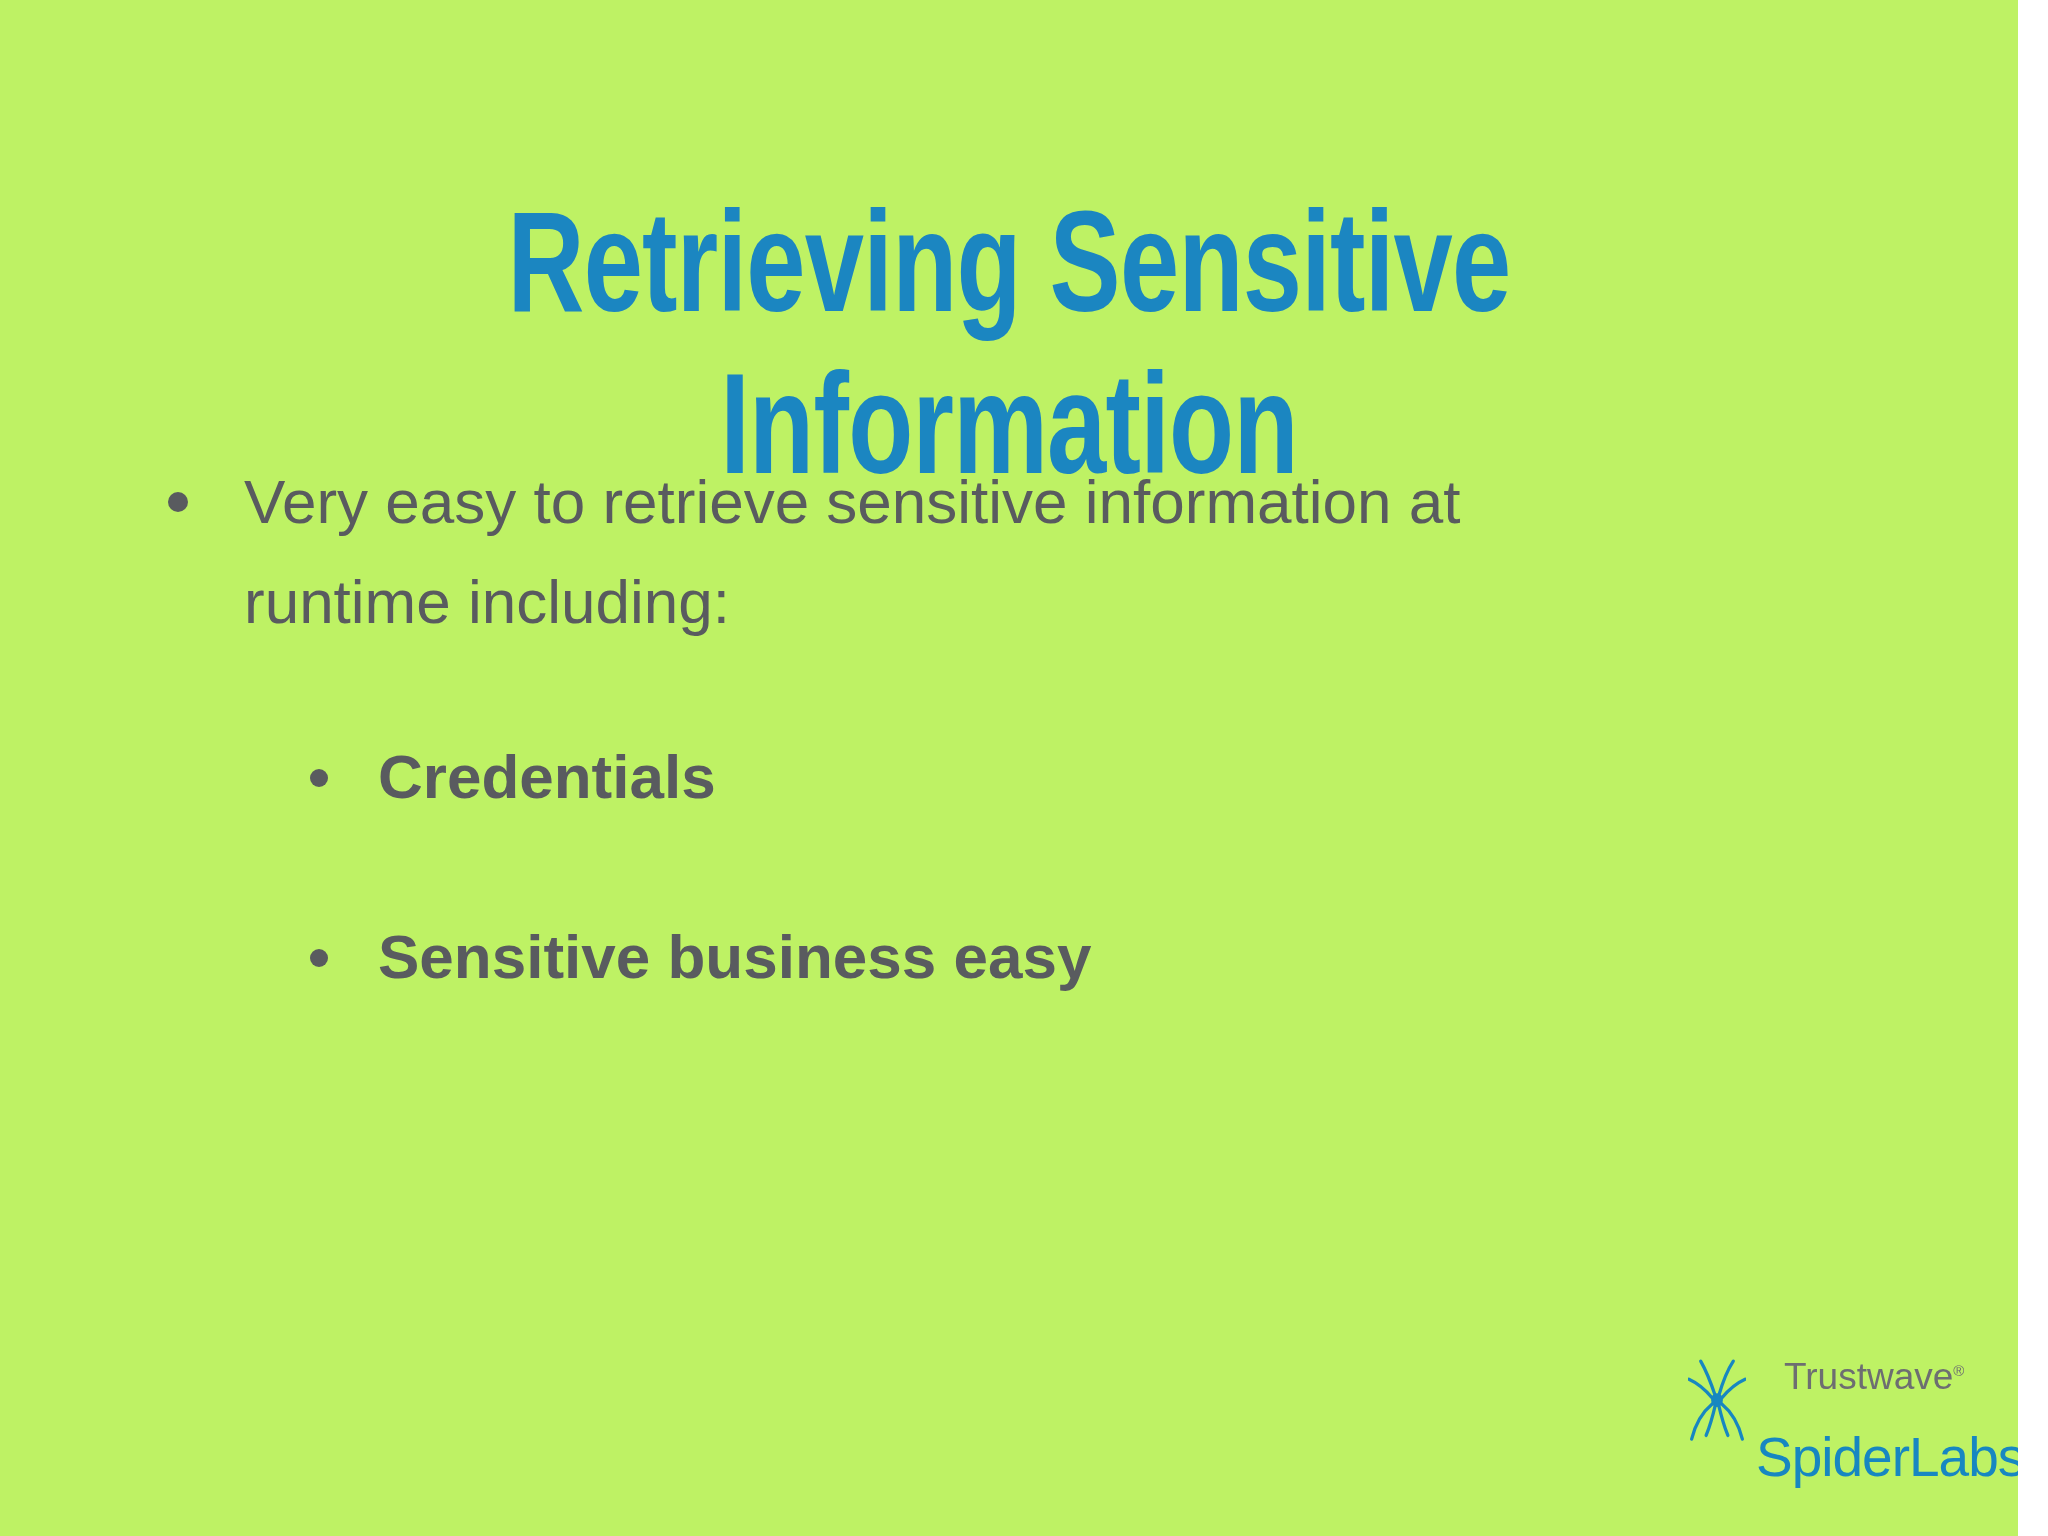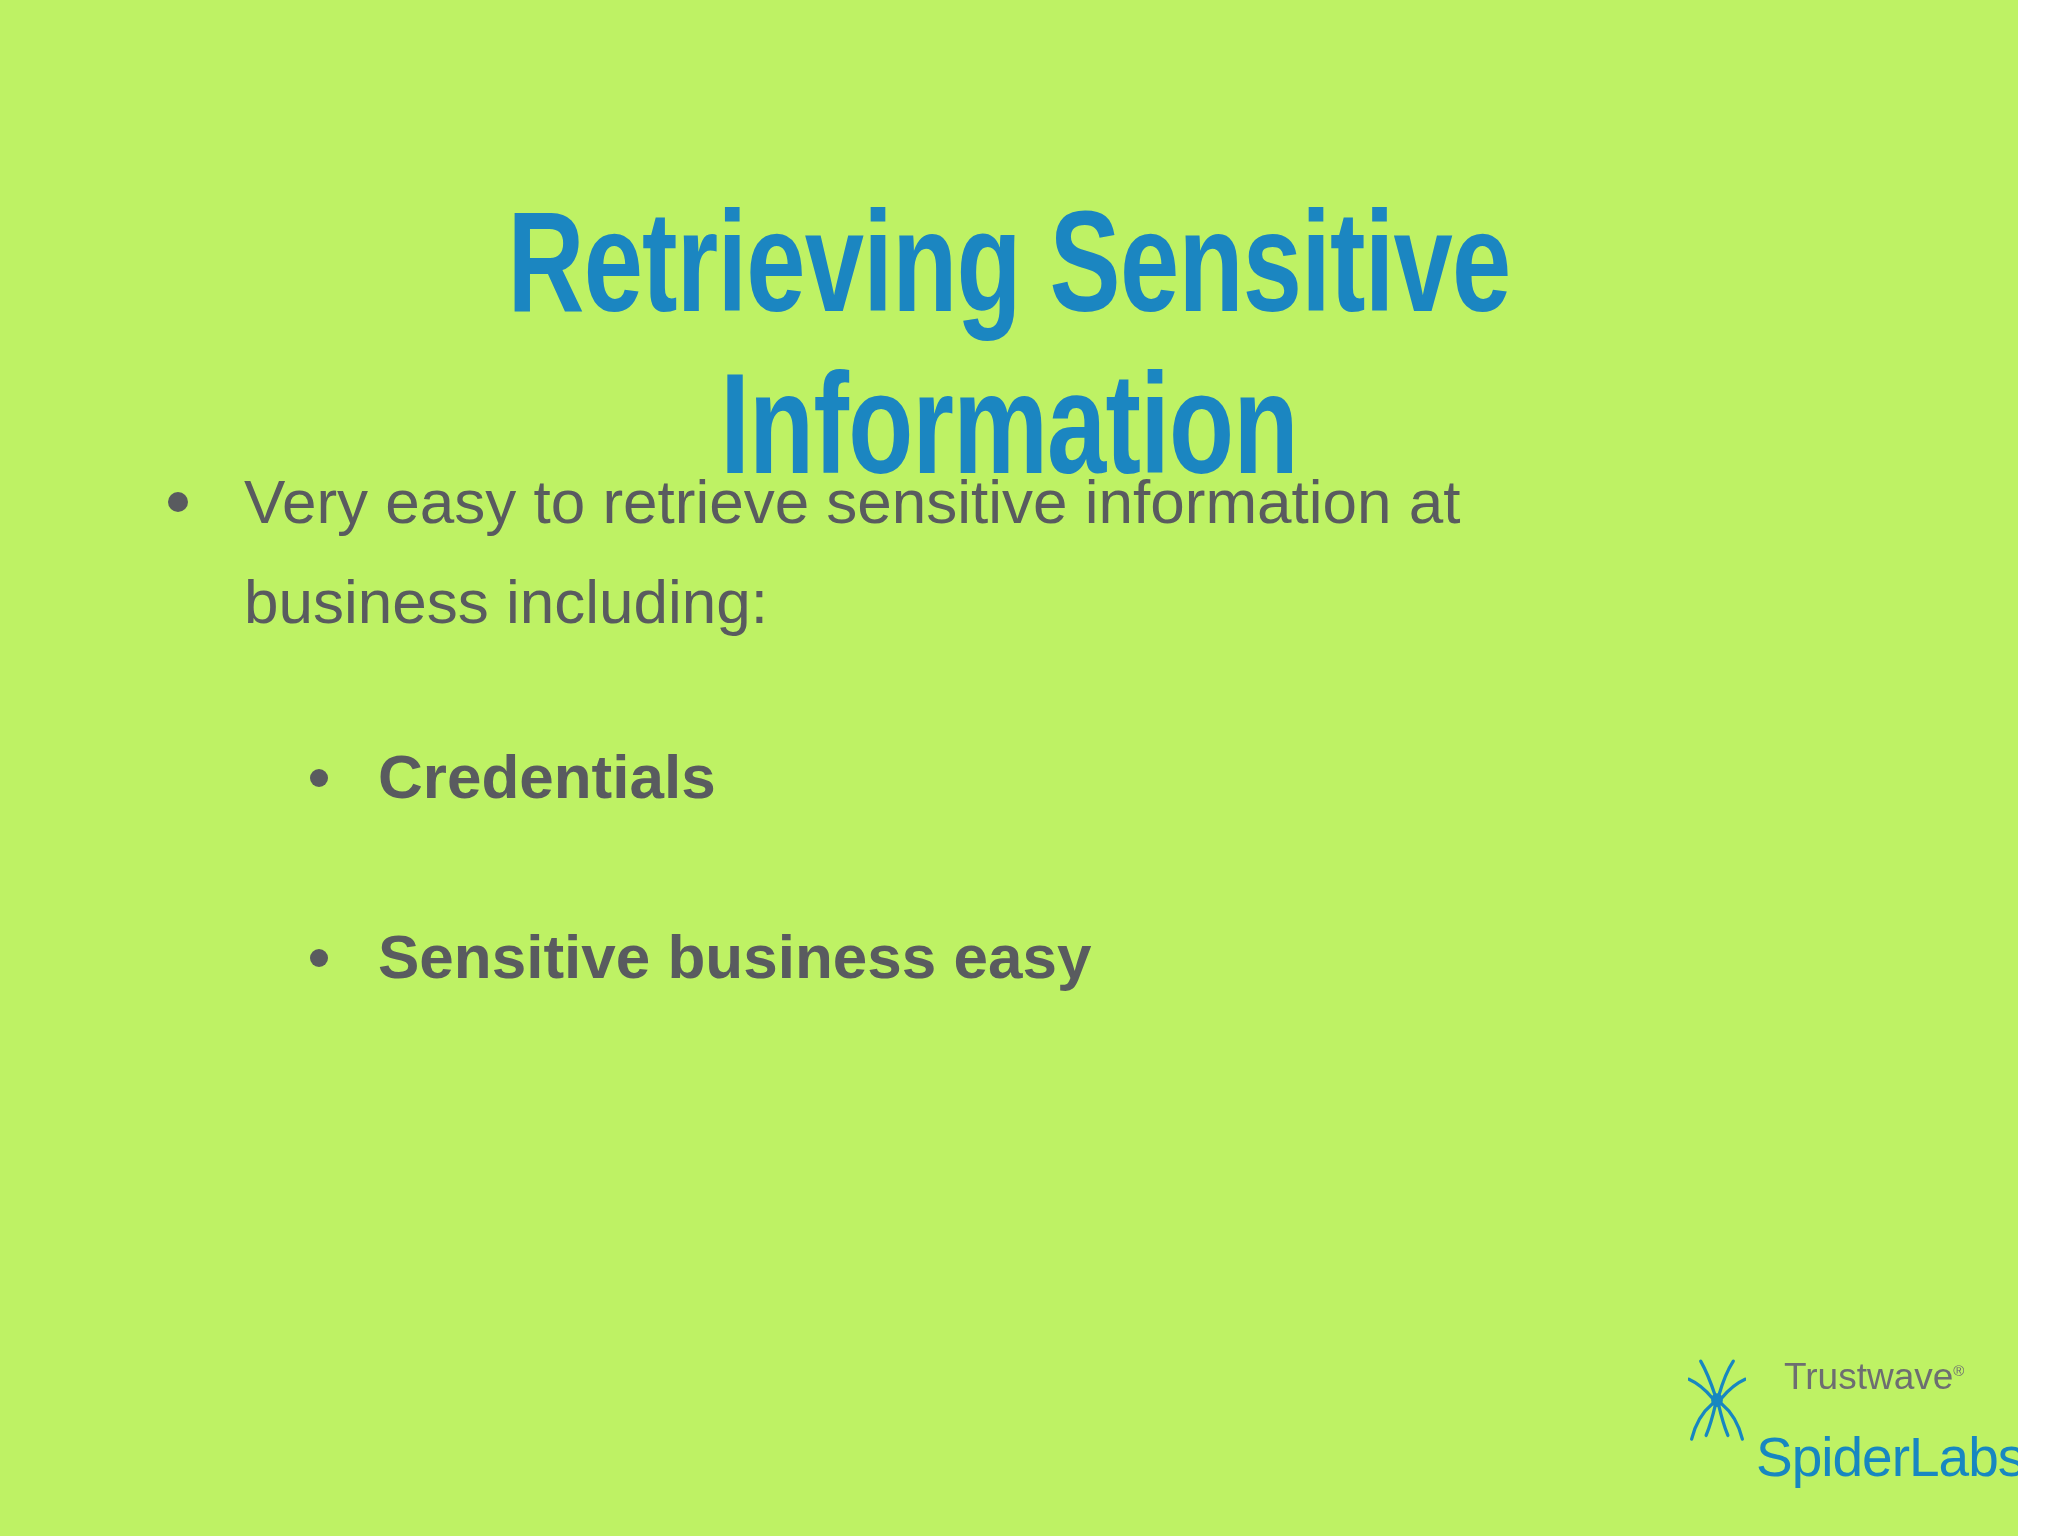--- a/index.html
+++ b/index.html
@@ -135,21 +135,21 @@
     <span class="title-line">Retrieving Sensitive</span>
     <span class="title-line">Information</span>
   </h1>
 
   <div class="bullets">
 
     <div class="main-item">
       <span class="dot main-dot"></span>
       <div class="main-text">
         <span class="text-line">Very easy to retrieve sensitive information at</span>
-        <span class="text-line">business including:</span>
+        <span class="text-line">runtime including:</span>
       </div>
     </div>
 
     <div class="sub-list">
       <div class="sub-item">
         <span class="dot sub-dot"></span>
         <span class="sub-label">Credentials</span>
       </div>
       <div class="sub-item">
         <span class="dot sub-dot"></span>

